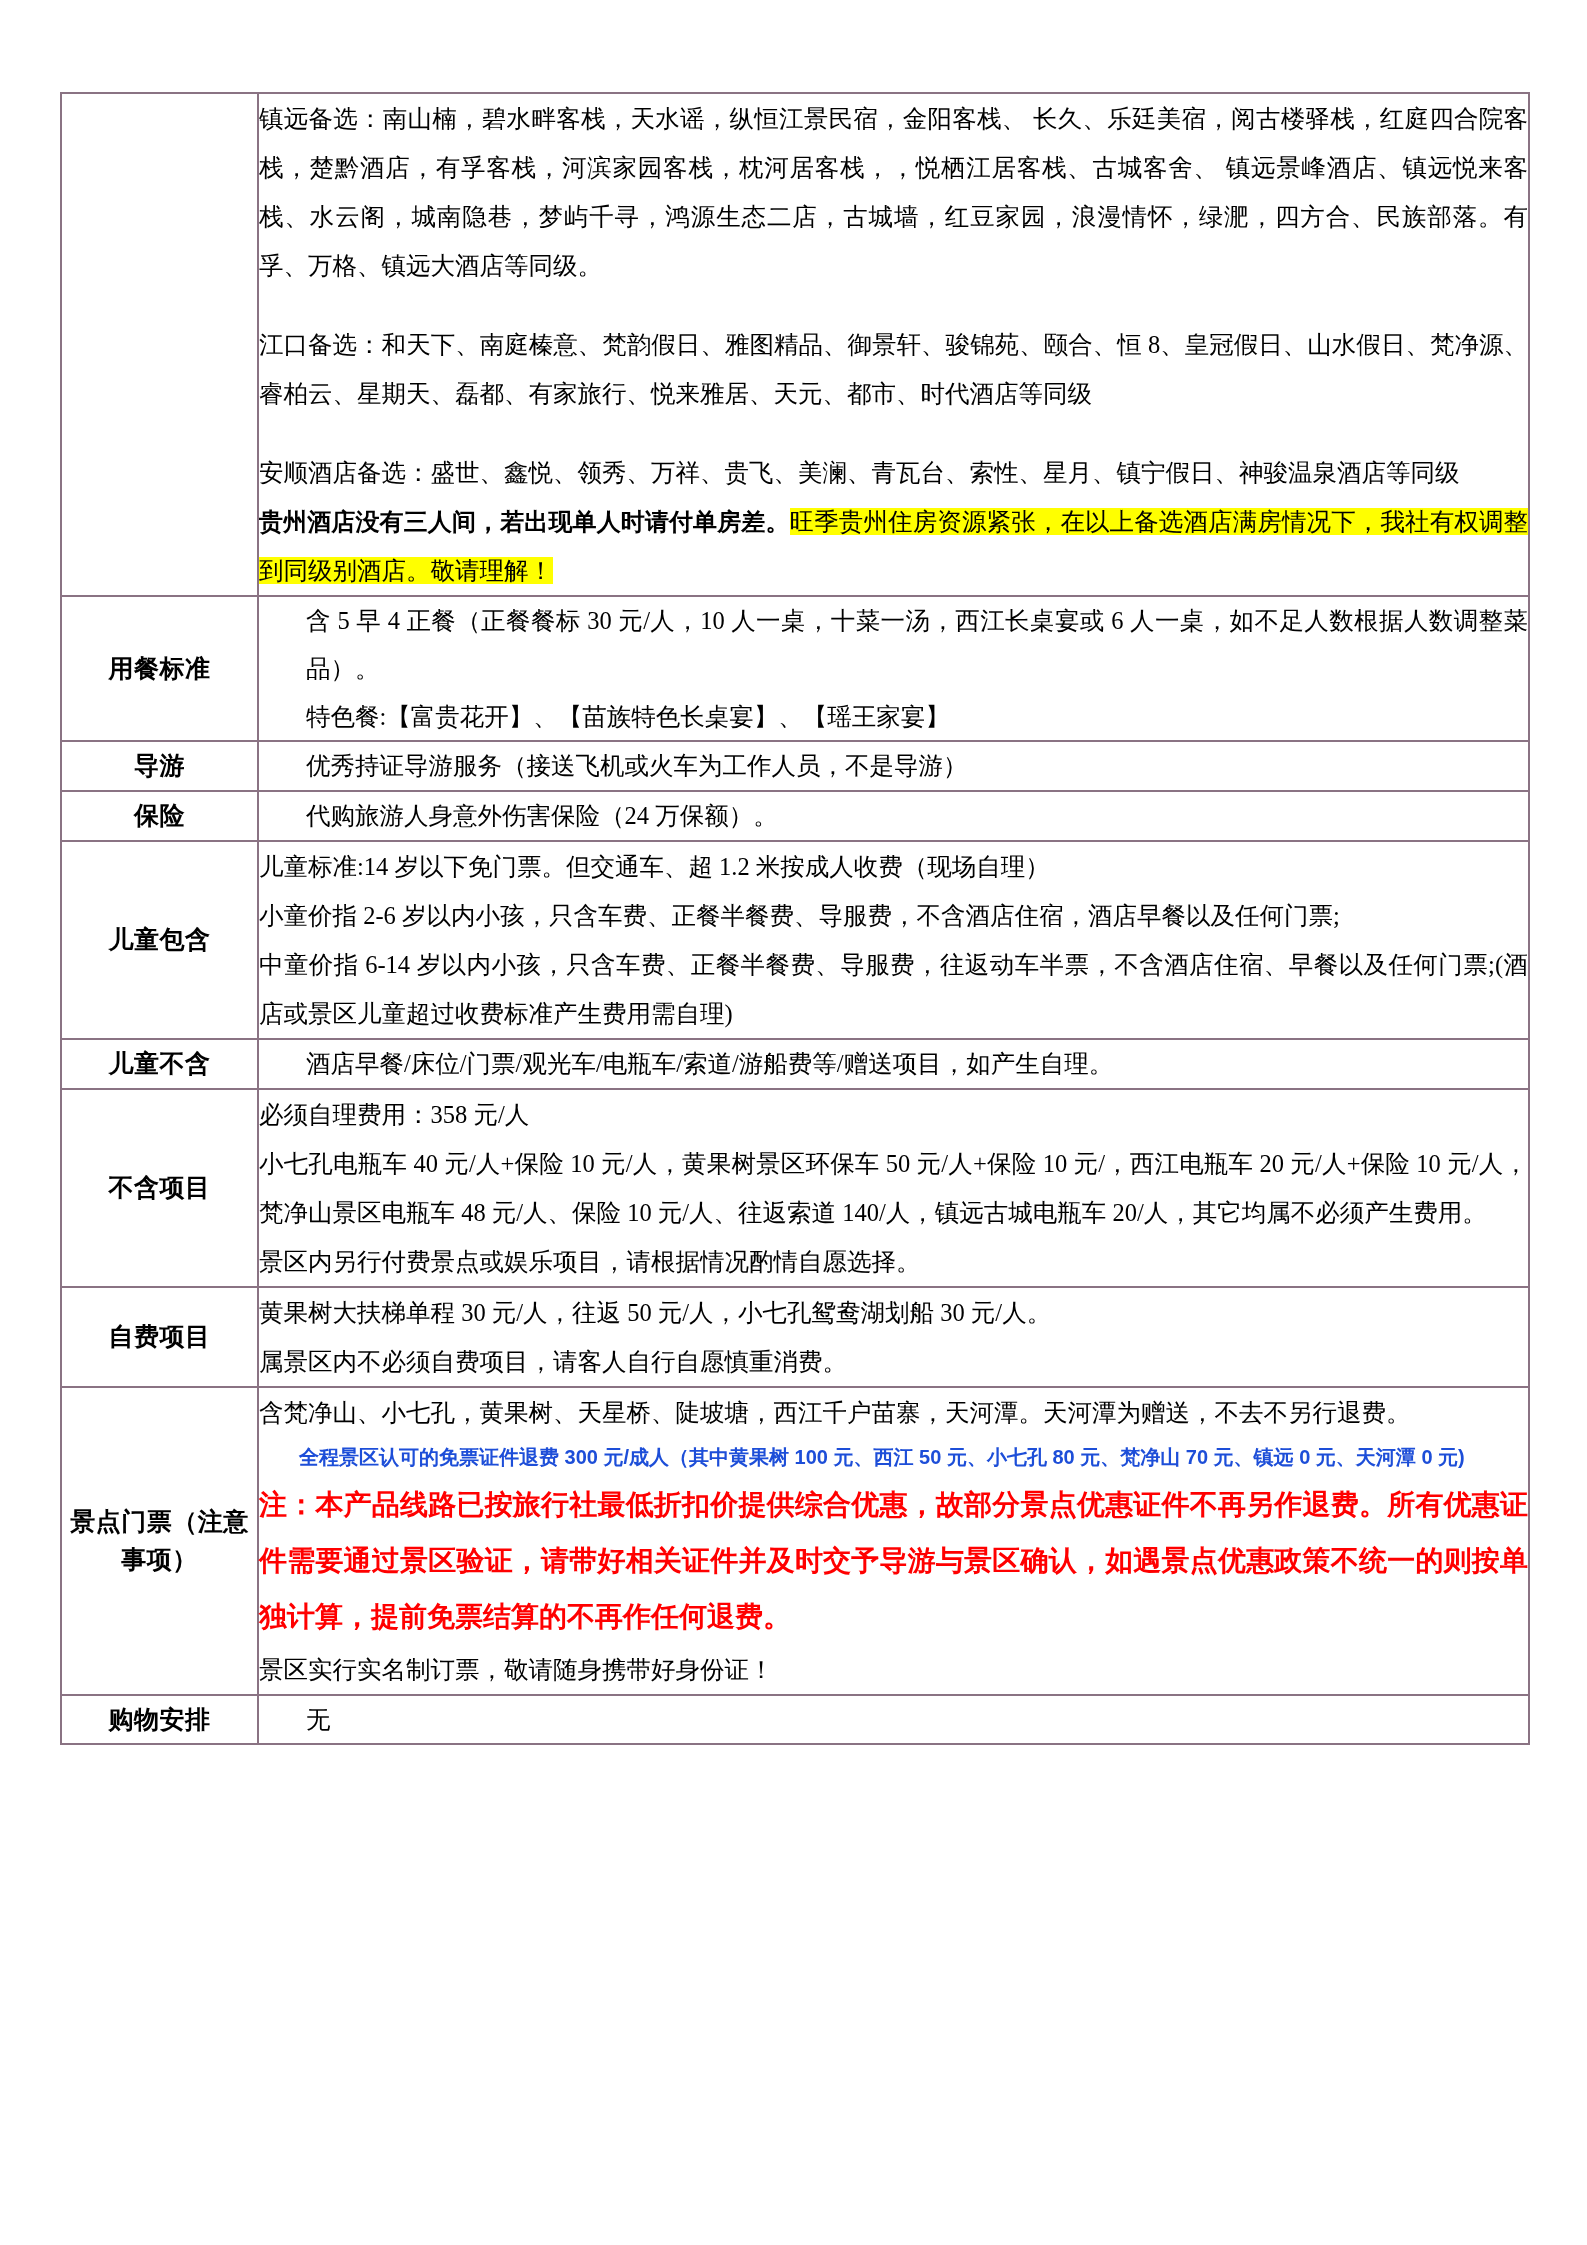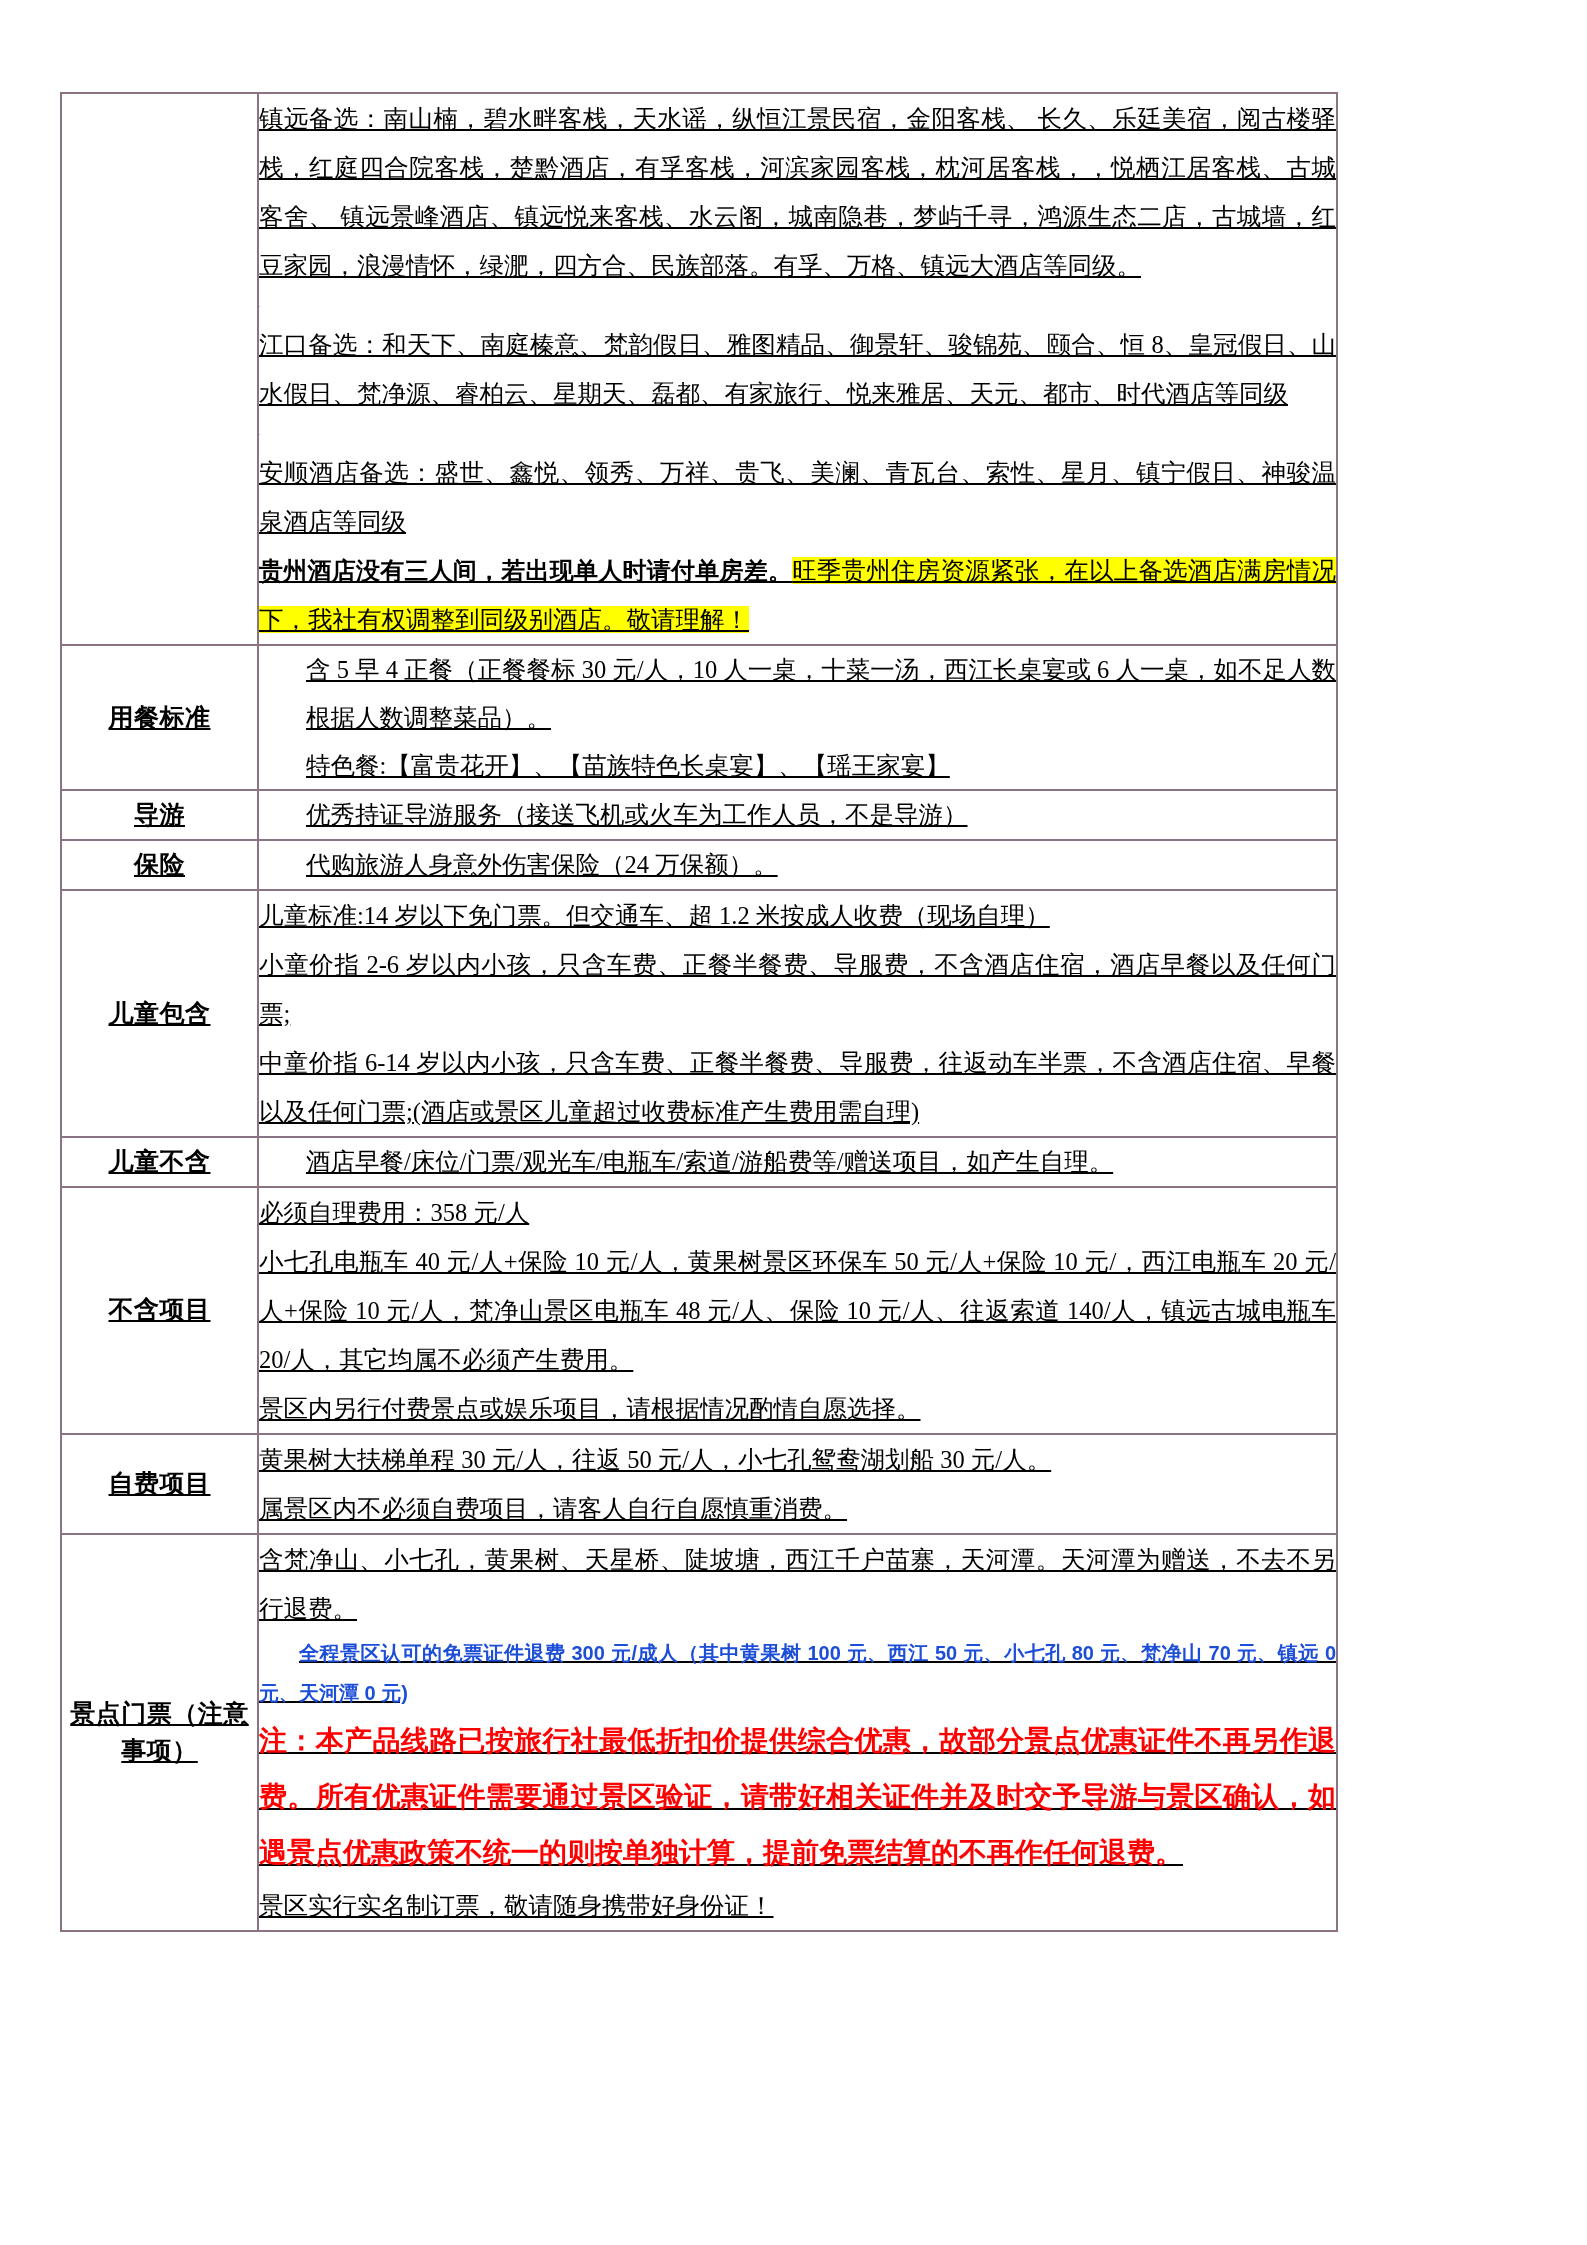--- a/index.html
+++ b/index.html
@@ -15,24 +15,23 @@
     -webkit-font-smoothing: antialiased;
   }
   .page {
     position: relative;
     width: 1587px;
     height: 2245px;
     box-sizing: border-box;
     padding: 92px 60px 0 60px;
   }
   table.doc-table {
-    width: 1278px;
+    width: 1470px;
     border-collapse: collapse;
     table-layout: fixed;
-    text-decoration: underline;
   }
   table.doc-table td {
     border: 2px solid #8a7383;
     vertical-align: middle;
     padding: 0;
   }
   td.label-cell {
     width: 195px;
     text-align: center;
     font-weight: bold;
@@ -166,16 +165,22 @@
       <tr>
         <td class="label-cell">景点门票（注意事项）</td>
         <td class="body-cell">
           <p class="para">含梵净山、小七孔，黄果树、天星桥、陡坡塘，西江千户苗寨，天河潭。天河潭为赠送，不去不另行退费。</p>
           <p class="para blue indent2">全程景区认可的免票证件退费 300 元/成人（其中黄果树 100 元、西江 50 元、小七孔 80 元、梵净山 70 元、镇远 0 元、天河潭 0 元)</p>
           <p class="para red">注：本产品线路已按旅行社最低折扣价提供综合优惠，故部分景点优惠证件不再另作退费。所有优惠证件需要通过景区验证，请带好相关证件并及时交予导游与景区确认，如遇景点优惠政策不统一的则按单独计算，提前免票结算的不再作任何退费。</p>
           <p class="para">景区实行实名制订票，敬请随身携带好身份证！</p>
         </td>
       </tr>
 
+      <tr>
+        <td class="label-cell">购物安排</td>
+        <td class="body-cell tight">
+          <p class="para">无</p>
+        </td>
+      </tr>
 
     </tbody>
   </table>
 </div>
 
 </body></html>

